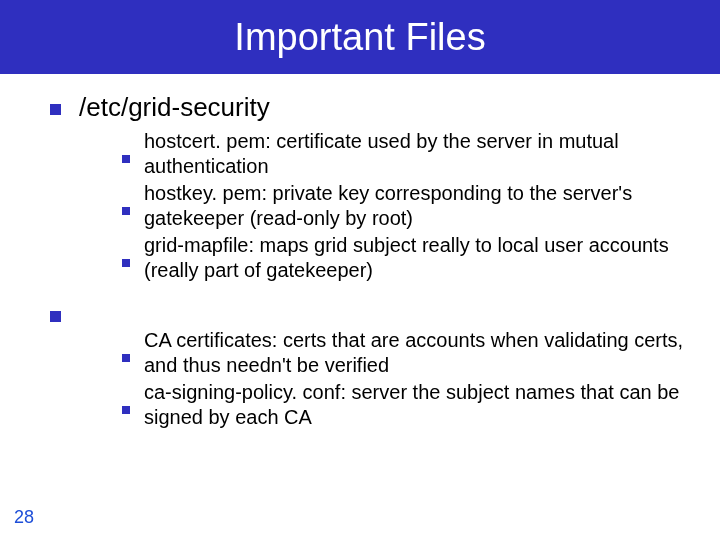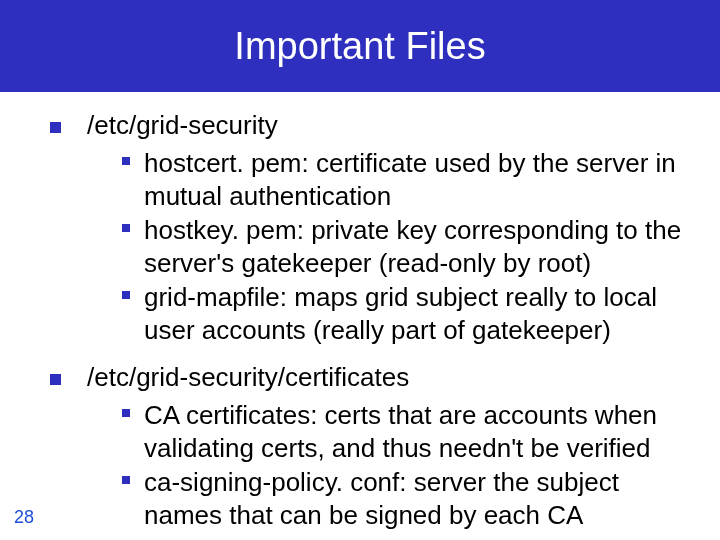--- a/index.html
+++ b/index.html
@@ -8,52 +8,51 @@
     width: 720px;
     height: 540px;
     background: #ffffff;
     font-family: "Comic Sans MS", "Comic Sans", cursive, sans-serif;
     overflow: hidden;
     position: relative;
   }
   .title-bar {
     background: #2f2fbf;
     color: #ffffff;
-    height: 92px;
+    height: 74px;
     display: flex;
     align-items: center;
     justify-content: center;
     font-size: 38px;
   }
   .content {
     padding: 18px 30px 0 50px;
     color: #000000;
   }
   .top-item {
     display: flex;
     align-items: flex-start;
     font-size: 26px;
     margin-bottom: 6px;
-    gap: 8px;
   }
   .top-bullet {
     width: 11px;
     height: 11px;
     background: #2f2fbf;
     margin-top: 12px;
     margin-right: 18px;
     flex: 0 0 auto;
   }
   .sub-list {
     margin: 4px 0 16px 72px;
   }
   .sub-item {
     display: flex;
-    align-items: flex-start;
-    font-size: 26px;
+    align-items: center;
+    font-size: 20px;
     line-height: 1.25;
     margin-bottom: 2px;
   }
   .sub-bullet {
     width: 8px;
     height: 8px;
     background: #2f2fbf;
     margin-top: 10px;
     margin-right: 14px;
     flex: 0 0 auto;
@@ -92,21 +91,20 @@
       <div class="sub-text">hostkey. pem: private key corresponding to the server's gatekeeper (read-only by root)</div>
     </div>
     <div class="sub-item">
       <div class="sub-bullet"></div>
       <div class="sub-text">grid-mapfile: maps grid subject really to local user accounts (really part of gatekeeper)</div>
     </div>
   </div>
 
   <div class="top-item">
     <div class="top-bullet"></div>
-    <div>/etc/grid-security/certificates</div>
   </div>
   <div class="sub-list">
     <div class="sub-item">
       <div class="sub-bullet"></div>
       <div class="sub-text">CA certificates: certs that are accounts when validating certs, and thus needn't be verified</div>
     </div>
     <div class="sub-item">
       <div class="sub-bullet"></div>
       <div class="sub-text">ca-signing-policy. conf: server the subject names that can be signed by each CA</div>
     </div>

